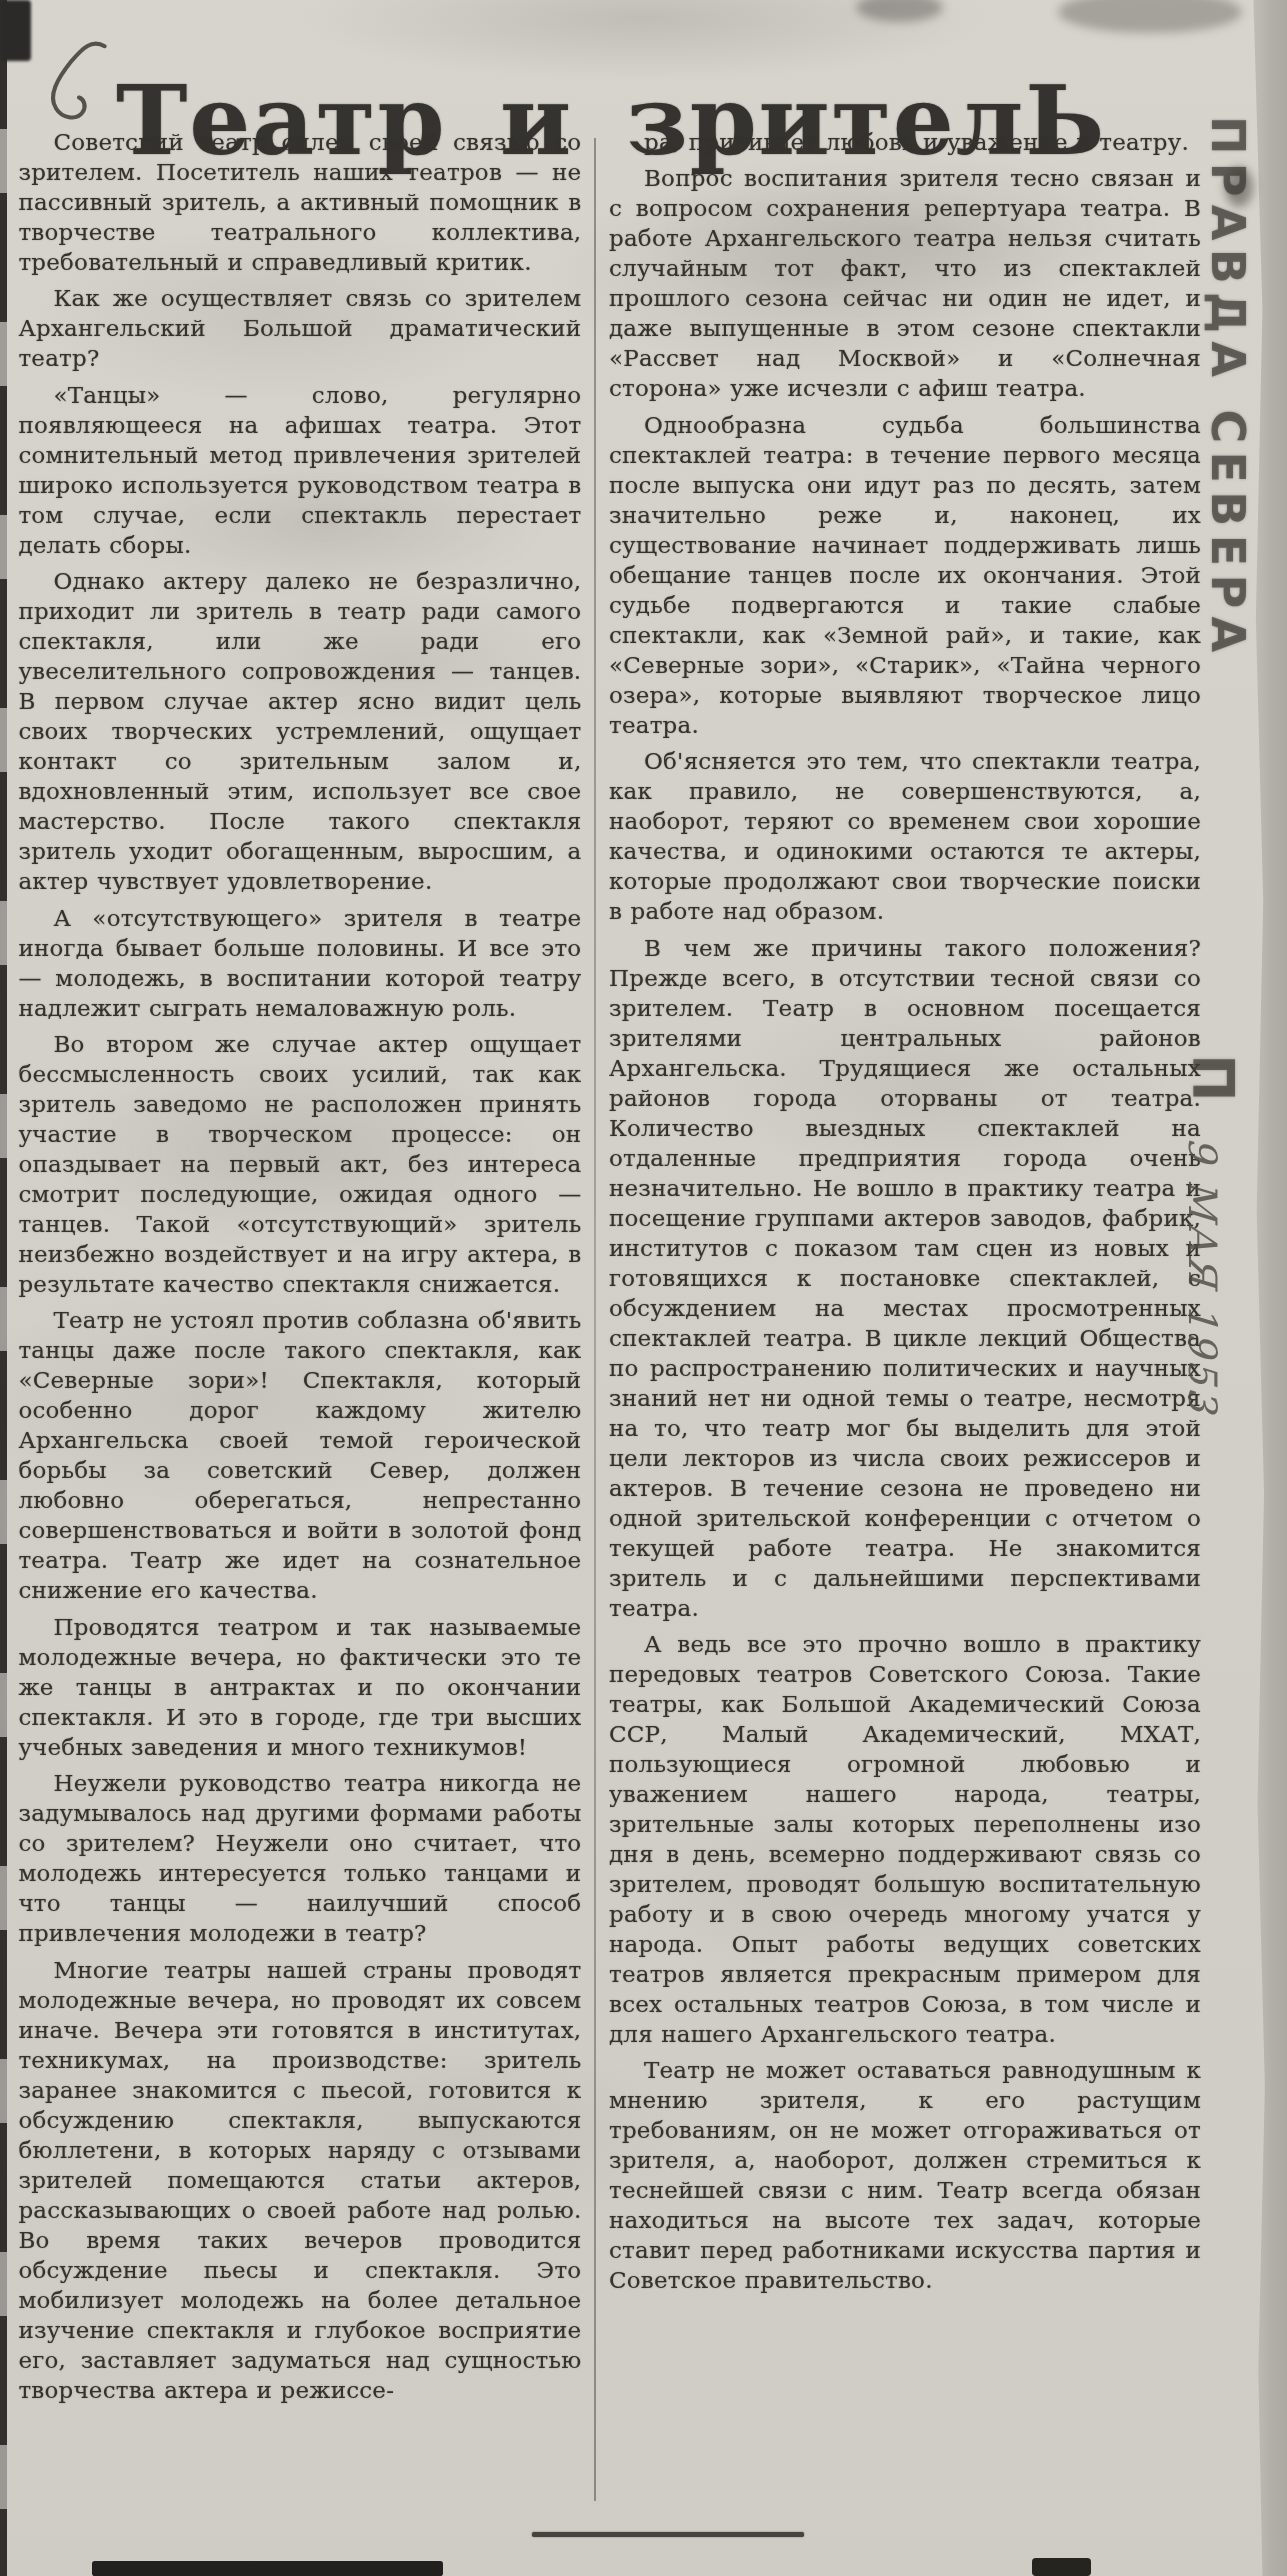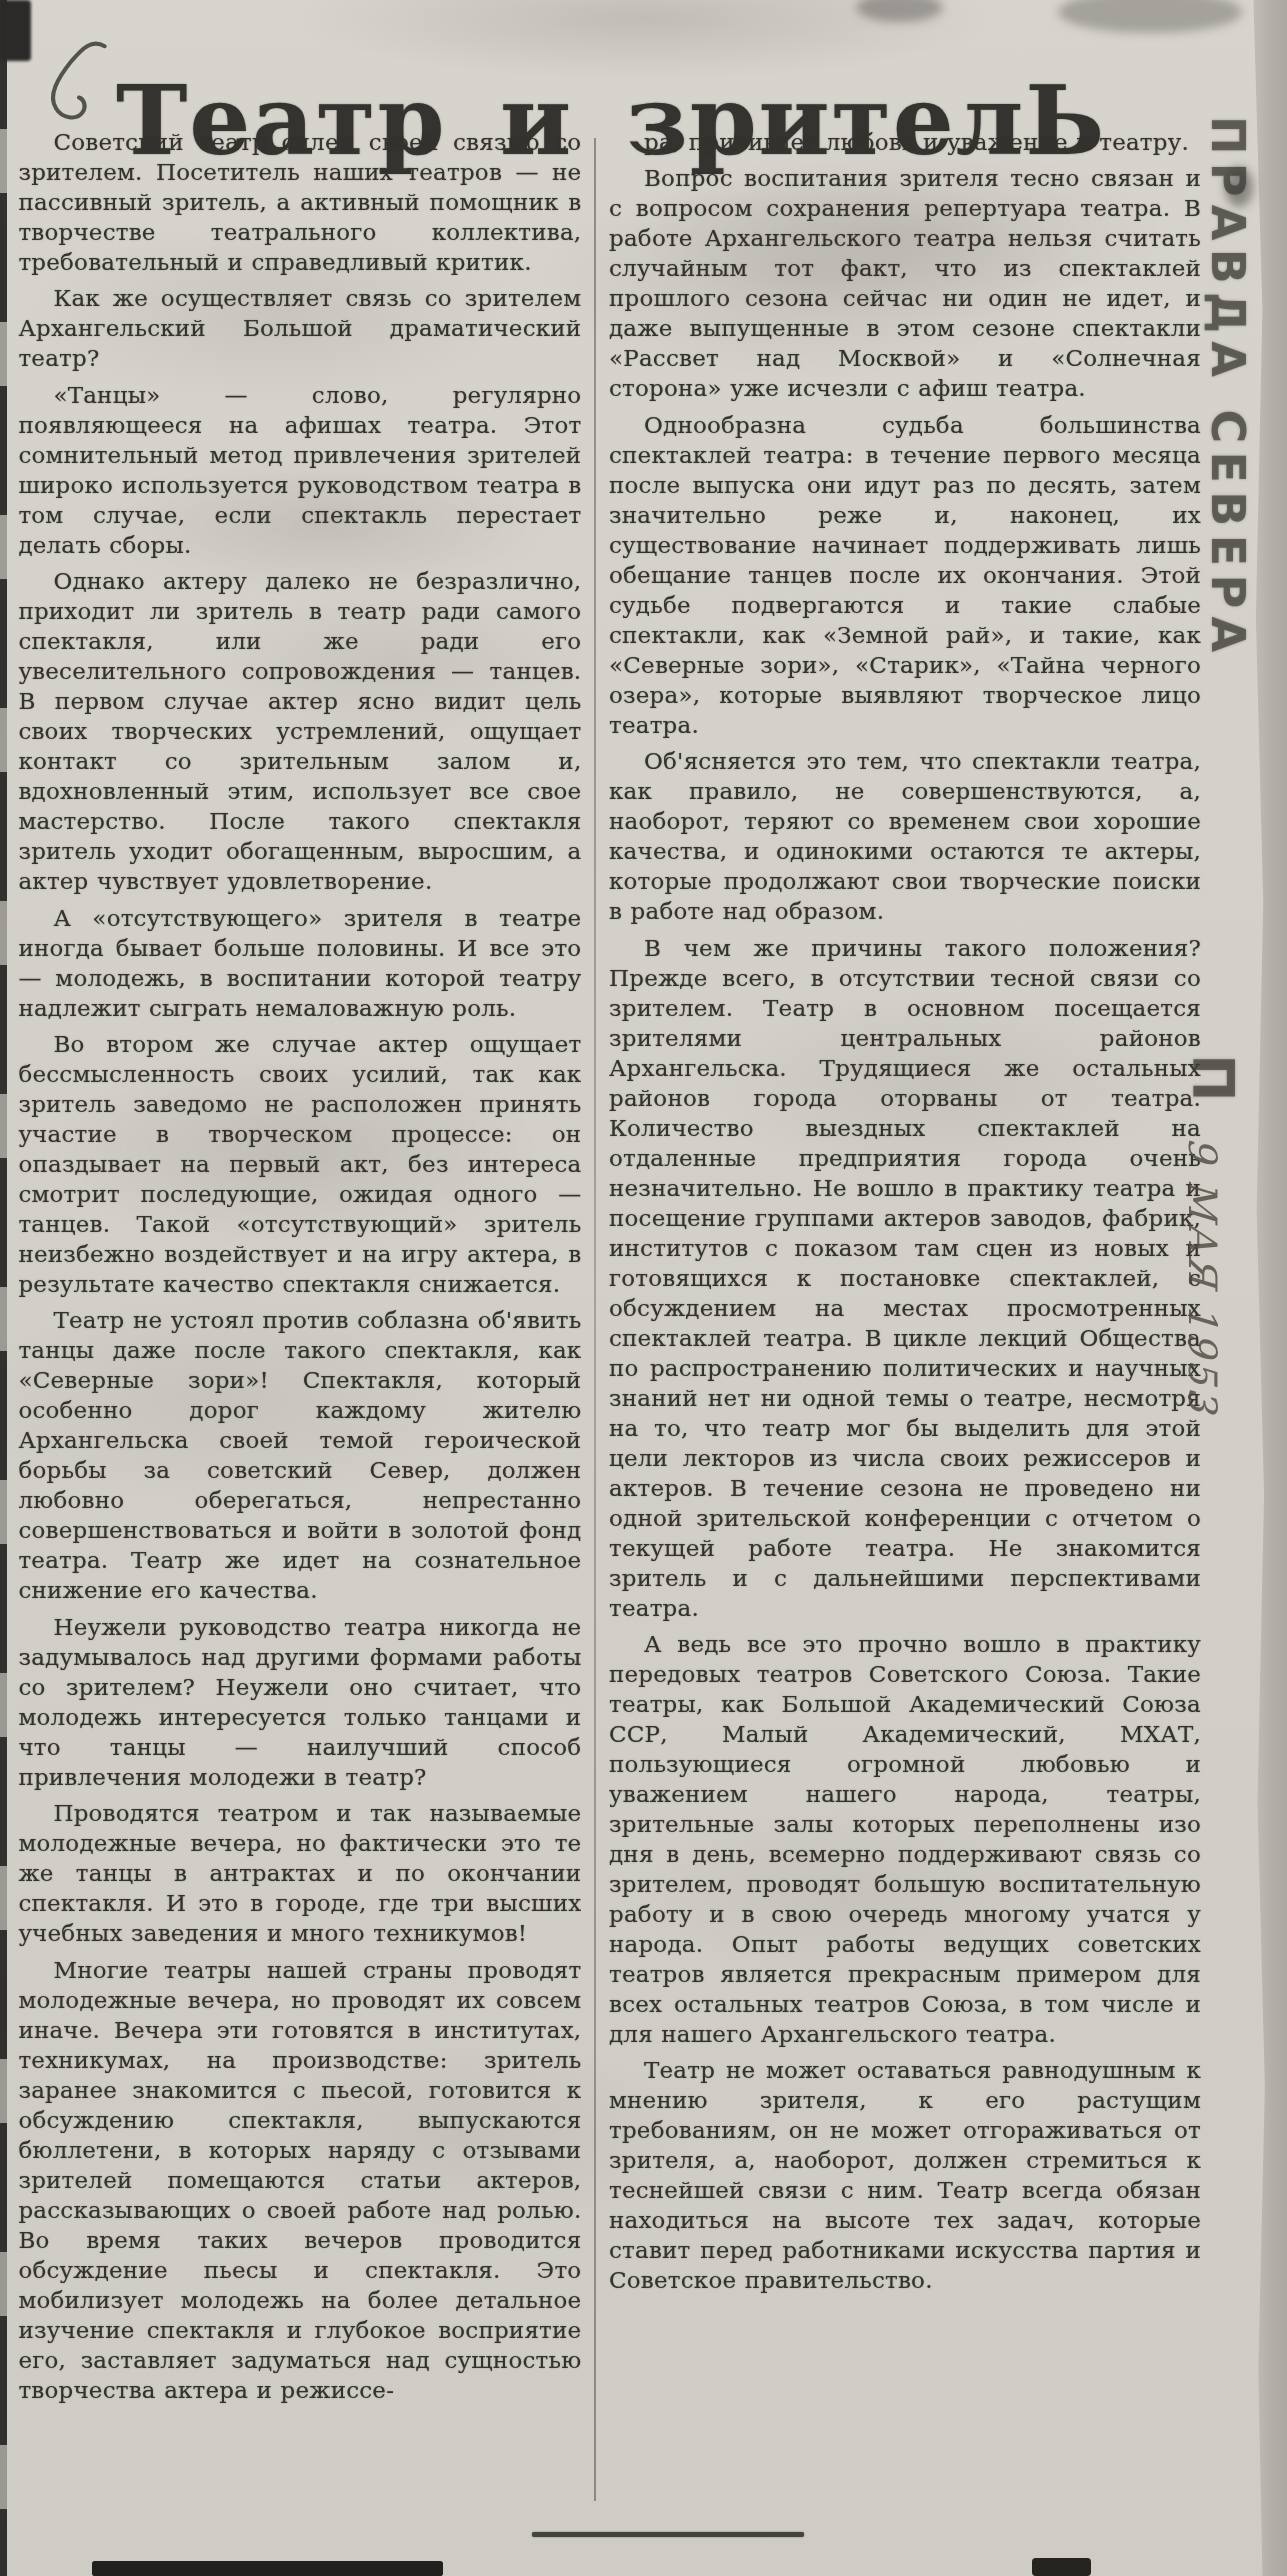--- a/index.html
+++ b/index.html
@@ -87,22 +87,22 @@
   <div class="vrule"></div>
 
   <div class="col col-left">
     <p>Советский театр силен своей связью со зрителем. Посетитель наших театров — не пассивный зритель, а активный помощник в творчестве театрального коллектива, требовательный и справедливый критик.</p>
     <p>Как же осуществляет связь со зрителем Архангельский Большой драматический театр?</p>
     <p>«Танцы» — слово, регулярно появляющееся на афишах театра. Этот сомнительный метод привлечения зрителей широко используется руководством театра в том случае, если спектакль перестает делать сборы.</p>
     <p>Однако актеру далеко не безразлично, приходит ли зритель в театр ради самого спектакля, или же ради его увеселительного сопровождения — танцев. В первом случае актер ясно видит цель своих творческих устремлений, ощущает контакт со зрительным залом и, вдохновленный этим, использует все свое мастерство. После такого спектакля зритель уходит обогащенным, выросшим, а актер чувствует удовлетворение.</p>
     <p>А «отсутствующего» зрителя в театре иногда бывает больше половины. И все это — молодежь, в воспитании которой театру надлежит сыграть немаловажную роль.</p>
     <p>Во втором же случае актер ощущает бессмысленность своих усилий, так как зритель заведомо не расположен принять участие в творческом процессе: он опаздывает на первый акт, без интереса смотрит последующие, ожидая одного — танцев. Такой «отсутствующий» зритель неизбежно воздействует и на игру актера, в результате качество спектакля снижается.</p>
     <p>Театр не устоял против соблазна об'явить танцы даже после такого спектакля, как «Северные зори»! Спектакля, который особенно дорог каждому жителю Архангельска своей темой героической борьбы за советский Север, должен любовно оберегаться, непрестанно совершенствоваться и войти в золотой фонд театра. Театр же идет на сознательное снижение его качества.</p>
+    <p>Проводятся театром и так называемые молодежные вечера, но фактически это те же танцы в антрактах и по окончании спектакля. И это в городе, где три высших учебных заведения и много техникумов!</p>
     <p>Неужели руководство театра никогда не задумывалось над другими формами работы со зрителем? Неужели оно считает, что молодежь интересуется только танцами и что танцы — наилучший способ привлечения молодежи в театр?</p>
-    <p>Проводятся театром и так называемые молодежные вечера, но фактически это те же танцы в антрактах и по окончании спектакля. И это в городе, где три высших учебных заведения и много техникумов!</p>
     <p>Многие театры нашей страны проводят молодежные вечера, но проводят их совсем иначе. Вечера эти готовятся в институтах, техникумах, на производстве: зритель заранее знакомится с пьесой, готовится к обсуждению спектакля, выпускаются бюллетени, в которых наряду с отзывами зрителей помещаются статьи актеров, рассказывающих о своей работе над ролью. Во время таких вечеров проводится обсуждение пьесы и спектакля. Это мобилизует молодежь на более детальное изучение спектакля и глубокое восприятие его, заставляет задуматься над сущностью творчества актера и режиссе-</p>
   </div>
 
   <div class="col col-right">
     <p>ра, прививает любовь и уважение к театру.</p>
     <p>Вопрос воспитания зрителя тесно связан и с вопросом сохранения репертуара театра. В работе Архангельского театра нельзя считать случайным тот факт, что из спектаклей прошлого сезона сейчас ни один не идет, и даже выпущенные в этом сезоне спектакли «Рассвет над Москвой» и «Солнечная сторона» уже исчезли с афиш театра.</p>
     <p>Однообразна судьба большинства спектаклей театра: в течение первого месяца после выпуска они идут раз по десять, затем значительно реже и, наконец, их существование начинает поддерживать лишь обещание танцев после их окончания. Этой судьбе подвергаются и такие слабые спектакли, как «Земной рай», и такие, как «Северные зори», «Старик», «Тайна черного озера», которые выявляют творческое лицо театра.</p>
     <p>Об'ясняется это тем, что спектакли театра, как правило, не совершенствуются, а, наоборот, теряют со временем свои хорошие качества, и одинокими остаются те актеры, которые продолжают свои творческие поиски в работе над образом.</p>
     <p>В чем же причины такого положения? Прежде всего, в отсутствии тесной связи со зрителем. Театр в основном посещается зрителями центральных районов Архангельска. Трудящиеся же остальных районов города оторваны от театра. Количество выездных спектаклей на отдаленные предприятия города очень незначительно. Не вошло в практику театра и посещение группами актеров заводов, фабрик, институтов с показом там сцен из новых и готовящихся к постановке спектаклей, с обсуждением на местах просмотренных спектаклей театра. В цикле лекций Общества по распространению политических и научных знаний нет ни одной темы о театре, несмотря на то, что театр мог бы выделить для этой цели лекторов из числа своих режиссеров и актеров. В течение сезона не проведено ни одной зрительской конференции с отчетом о текущей работе театра. Не знакомится зритель и с дальнейшими перспективами театра.</p>
     <p>А ведь все это прочно вошло в практику передовых театров Советского Союза. Такие театры, как Большой Академический Союза ССР, Малый Академический, МХАТ, пользующиеся огромной любовью и уважением нашего народа, театры, зрительные залы которых переполнены изо дня в день, всемерно поддерживают связь со зрителем, проводят большую воспитательную работу и в свою очередь многому учатся у народа. Опыт работы ведущих советских театров является прекрасным примером для всех остальных театров Союза, в том числе и для нашего Архангельского театра.</p>

